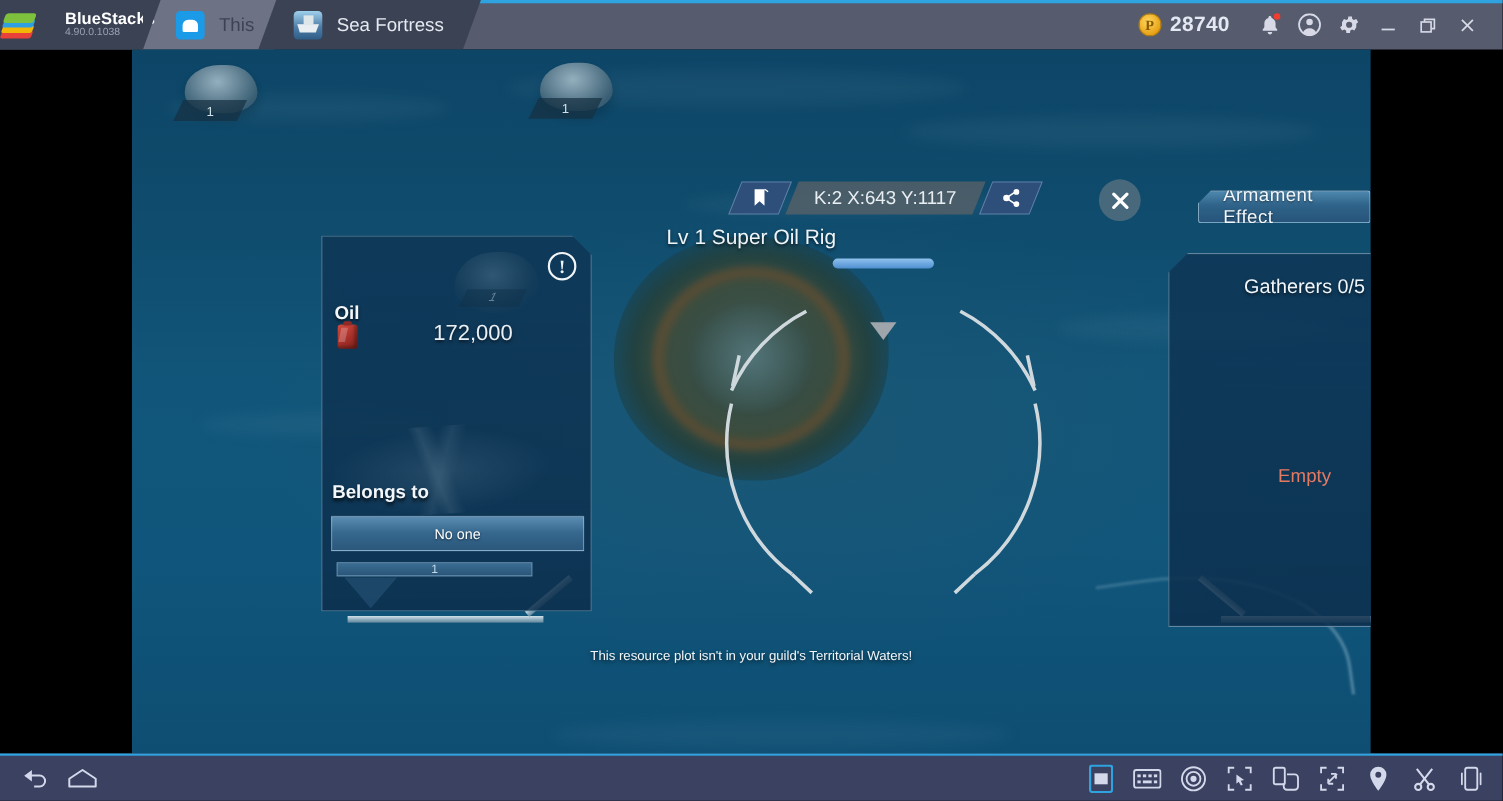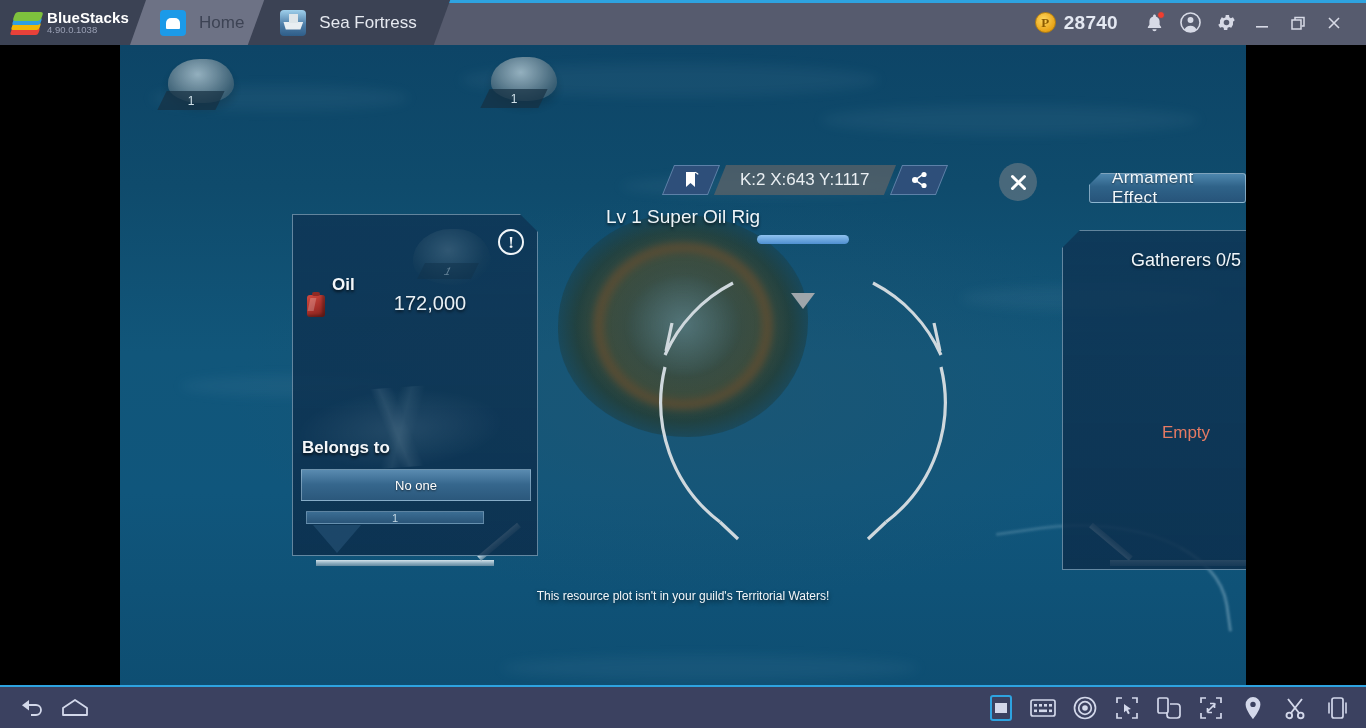--- a/index.html
+++ b/index.html
@@ -18,22 +18,23 @@
     display: flex; align-items: center;
   }
   #titlebar-accent {
     position: absolute; left: 0; top: 0; width: 1366px; height: 3px;
     background: #2ea3e0;
   }
   .brand {
     position: relative;
     height: 45px; width: 130px;
     background: #3b4254;
-    display: flex; align-items: center; padding-left: 10px;
+    display: flex; align-items: center; 
     z-index: 5;
+    gap: 22px;
   }
   .brand::after {
     content: ""; position: absolute; right: -16px; top: 0;
     width: 0; height: 0;
     border-top: 45px solid #3b4254;
     border-right: 16px solid transparent;
   }
   .bs-logo { width: 30px; height: 26px; position: relative; margin-right: 7px; flex: 0 0 auto;}
   .bs-layer { position: absolute; left: 0; width: 28px; height: 7px; border-radius: 2px; transform: skewX(-20deg); }
   .bs-l1 { top: 18px; background: #e8413a; left: 1px; }
@@ -280,21 +281,20 @@
     width: 26px; height: 26px; border-radius: 50%;
     border: 2px solid #f0f5f8;
     color: #f0f5f8; font-size: 17px; font-weight: bold;
     display: flex; align-items: center; justify-content: center;
     line-height: 1; font-family: "Liberation Serif", serif;
   }
   #res-label {
     position: absolute; left: 11px; top: 60px;
     color: #f3f7fa; font-size: 17px; font-weight: bold;
     text-shadow: 0 2px 3px rgba(0,0,0,.7);
-    margin-left: 28px;
   }
   #res-icon {
     position: absolute; left: 14px; top: 80px;
     width: 18px; height: 22px;
     background: linear-gradient(150deg, #d14a3f 0%, #a8302a 55%, #7e211c 100%);
     border-radius: 3px;
     box-shadow: inset -3px -2px 3px rgba(0,0,0,.3);
   }
   #res-icon::before {
     content:""; position:absolute; left:2px; top:3px; width:6px; height:13px;
@@ -411,21 +411,21 @@
     <div class="brand-text">
       <div class="brand-name">BlueStacks</div>
       <div class="brand-ver">4.90.0.1038</div>
     </div>
   </div>
 
   <div class="tab inactive">
     <div class="tab-skew"></div>
     <div class="tab-inner">
       <div class="tab-icon icon-home"></div>
-      <div class="tab-label" style="color:#3d4354">Home</div>
+      <div class="tab-label" style="color:#3d4354">This</div>
     </div>
   </div>
 
   <div class="tab active" style="margin-left:-14px">
     <div class="tab-skew"></div>
     <div class="tab-inner">
       <div class="tab-icon icon-sea"></div>
       <div class="tab-label">Sea Fortress</div>
     </div>
   </div>

